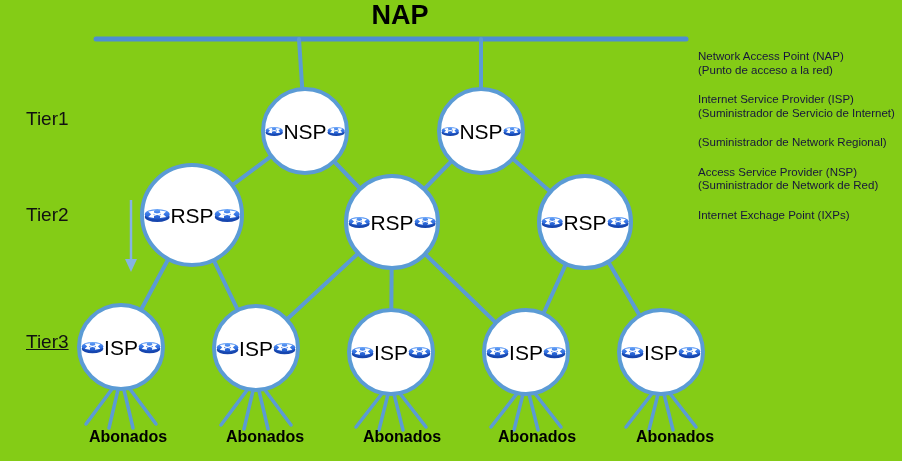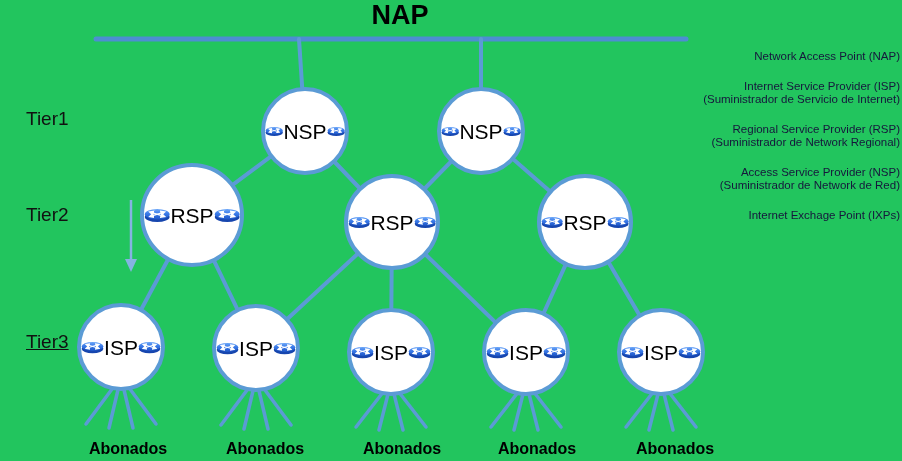--- a/index.html
+++ b/index.html
@@ -1,17 +1,17 @@
 <!DOCTYPE html>
 <html><head>
 <meta charset="utf-8">
 <style>
   html,body{margin:0;padding:0;background:#fff;}
   .stage{
-    position:relative;width:902px;height:461px;background:#22c55e;
+    position:relative;width:902px;height:461px;background:#84cc16;
     font-family:"Liberation Sans",sans-serif;overflow:hidden;
   }
   .wires{position:absolute;left:0;top:0;z-index:1;}
   .nap-title{
     position:absolute;left:340px;top:0px;width:120px;text-align:center;
     font-size:27px;font-weight:700;color:#000;z-index:3;
   }
   .tier-label{
     position:absolute;left:26px;font-size:19px;color:#111;z-index:3;
   }
@@ -20,27 +20,27 @@
     position:absolute;box-sizing:border-box;background:#fff;
     border:4px solid #5b9bd5;border-radius:50%;
     display:flex;flex-direction:row;align-items:center;justify-content:space-between;
     padding:4px 0;z-index:2;overflow:hidden;
   }
   .node-label{font-size:21px;color:#000;line-height:1;}
   .router{width:52px;height:29px;display:block;}
   .node.big .router{width:56px;height:31px;}
   .abonados{
     position:absolute;width:110px;text-align:center;top:428px;
-    font-size:16px;font-weight:700;color:#000;z-index:3;margin-top:12px;
+    font-size:16px;font-weight:700;color:#000;z-index:3;
   }
   .legend{
     position:absolute;left:698px;top:50px;width:202px;
     font-size:11.5px;line-height:13.5px;color:#16163c;z-index:3;
   }
-  .legend-item{margin-bottom:16px;text-align:right;}
+  .legend-item{margin-bottom:16px;}
   .legend-line{display:block;}
   .defs-svg{position:absolute;width:0;height:0;}
 </style>
 </head>
 <body>
 
 <div class="stage">
 
   <svg class="defs-svg" aria-hidden="true">
     <defs>
@@ -222,27 +222,27 @@
 
   <div class="abonados" style="left:73px;">Abonados</div>
   <div class="abonados" style="left:210px;">Abonados</div>
   <div class="abonados" style="left:347px;">Abonados</div>
   <div class="abonados" style="left:482px;">Abonados</div>
   <div class="abonados" style="left:620px;">Abonados</div>
 
   <div class="legend">
     <div class="legend-item">
       <span class="legend-line">Network Access Point (NAP)</span>
+      <span class="legend-line">(Punto de acceso a la red)</span>
     </div>
     <div class="legend-item">
       <span class="legend-line">Internet Service Provider (ISP)</span>
       <span class="legend-line">(Suministrador de Servicio de Internet)</span>
     </div>
     <div class="legend-item">
-      <span class="legend-line">Regional Service Provider (RSP)</span>
       <span class="legend-line">(Suministrador de Network Regional)</span>
     </div>
     <div class="legend-item">
       <span class="legend-line">Access Service Provider (NSP)</span>
       <span class="legend-line">(Suministrador de Network de Red)</span>
     </div>
     <div class="legend-item">
       <span class="legend-line">Internet Exchage Point (IXPs)</span>
     </div>
   </div>

